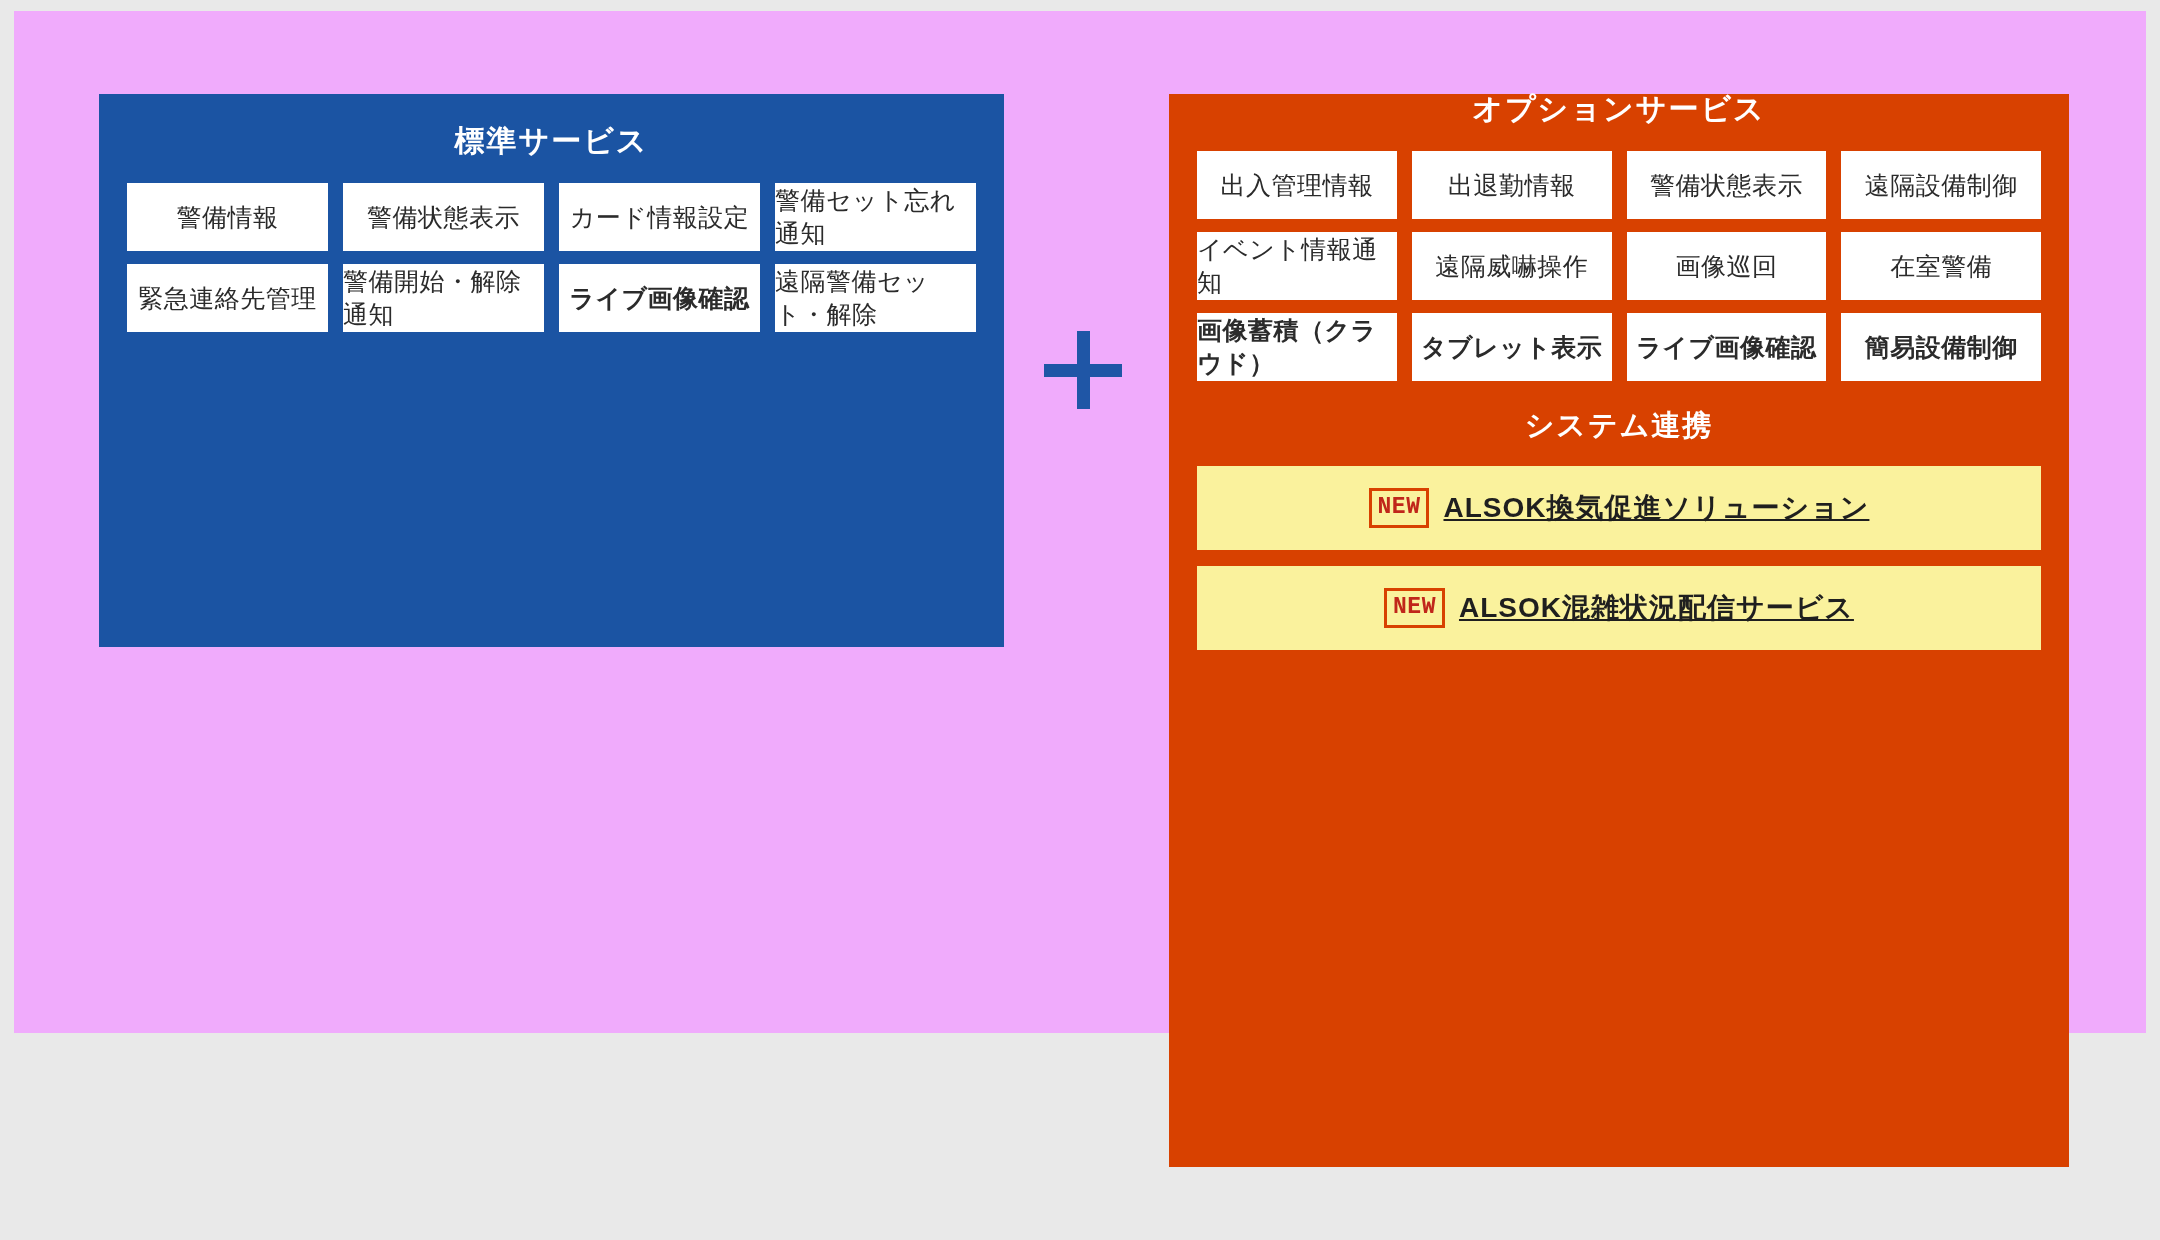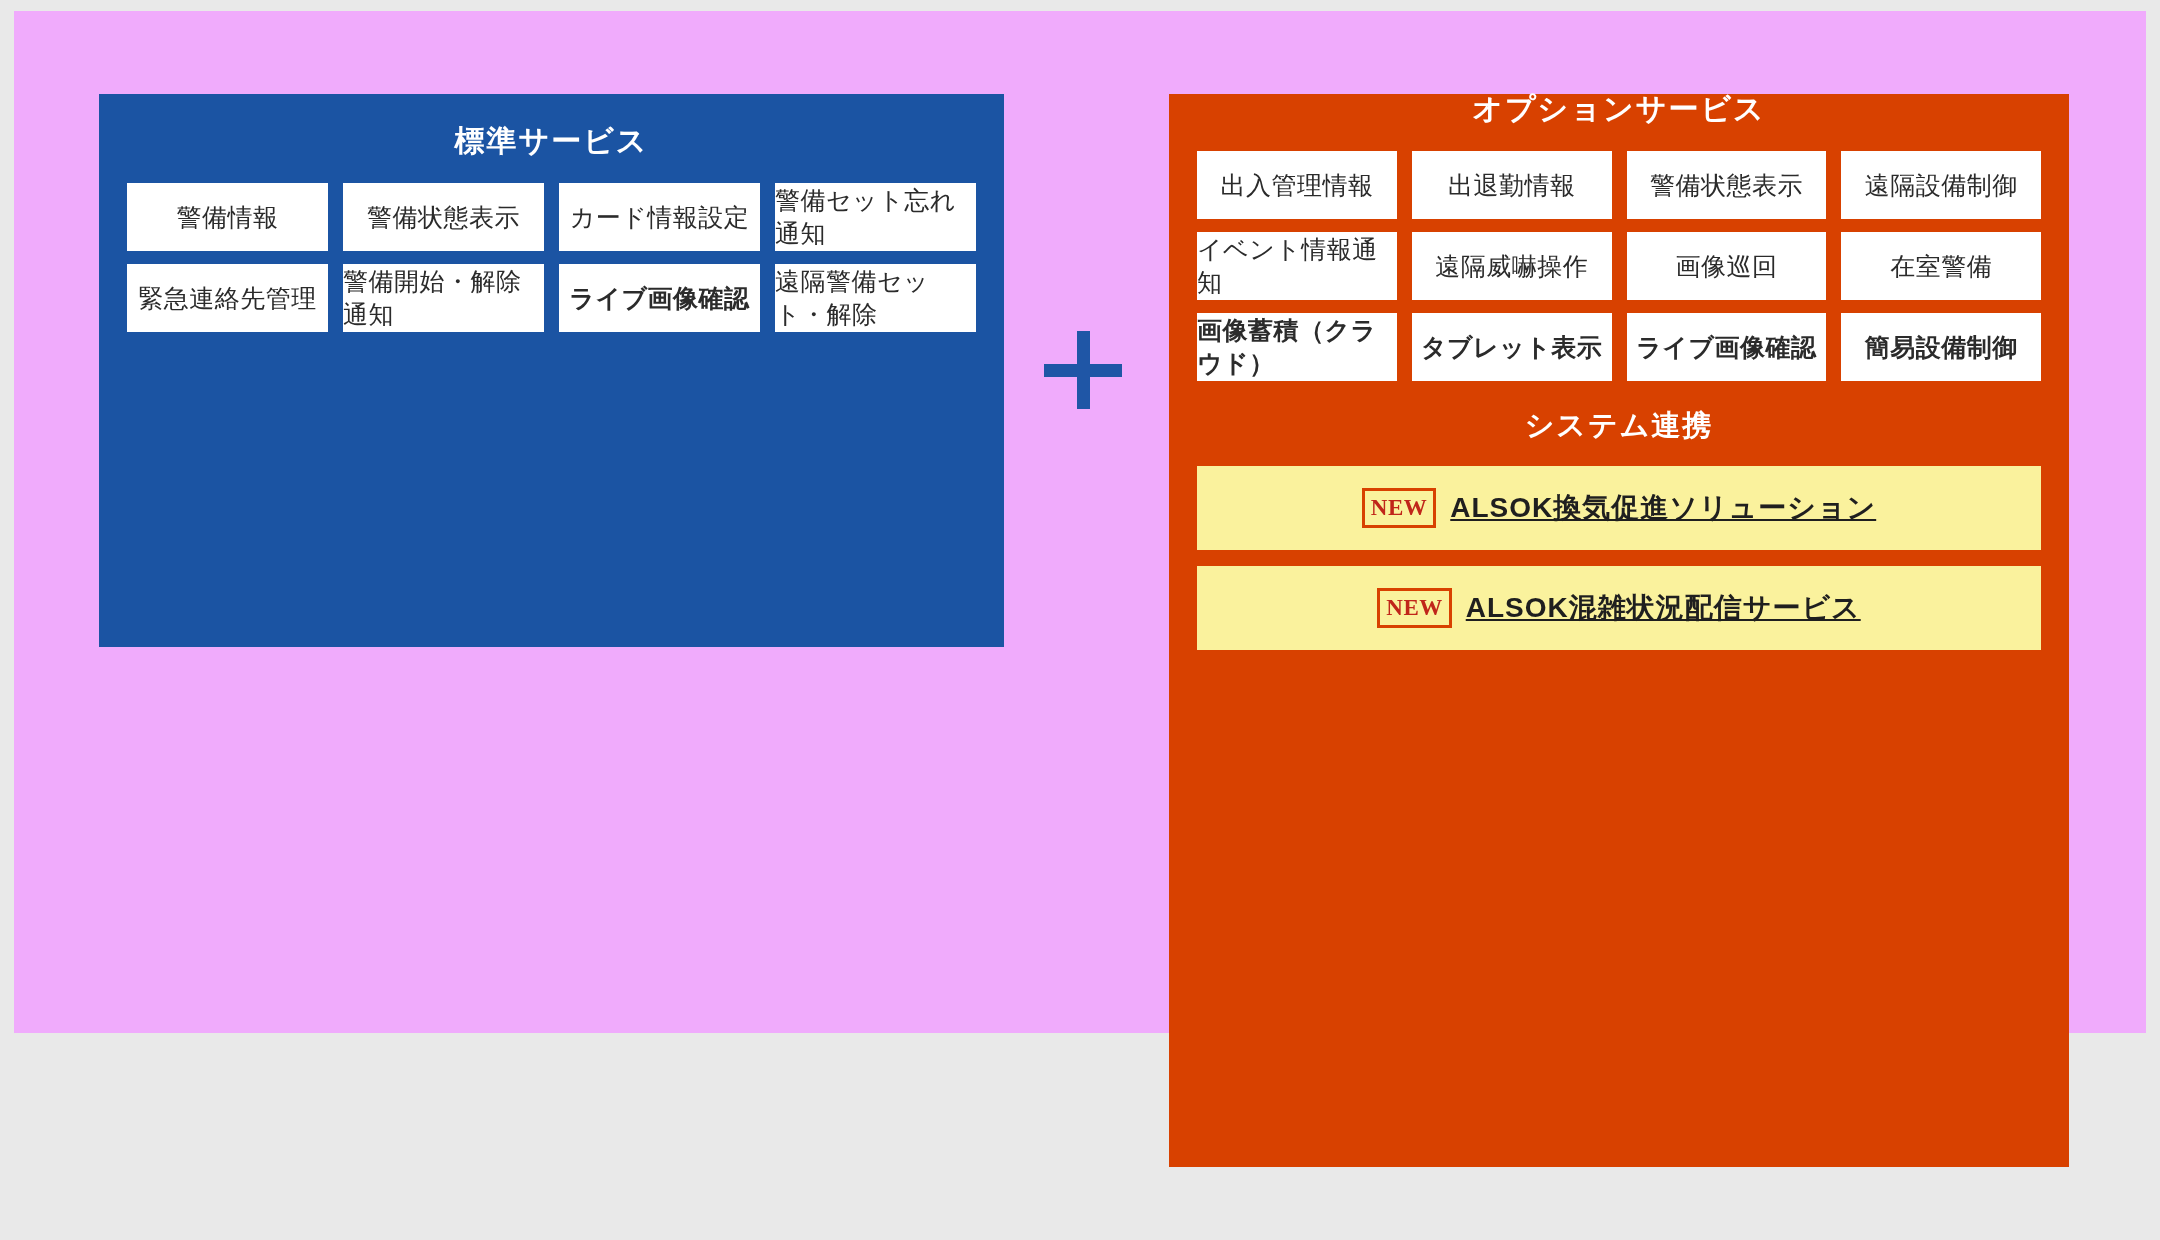--- a/index.html
+++ b/index.html
@@ -121,21 +121,21 @@
   }
   .new-badge {
     border: 3px solid #d84100;
     color: #c0261a;
     font-weight: bold;
     font-size: 23px;
     letter-spacing: 0.5px;
     line-height: 1;
     padding: 5px 6px 6px 6px;
     background: transparent;
-    font-family: Liberation Serif, serif;
+    font-family: Liberation Mono, monospace;
   }
   .link-label {
     color: #1f1f1f;
     font-weight: bold;
     font-size: 28px;
     letter-spacing: 1px;
     text-decoration: underline;
   }
 
   

